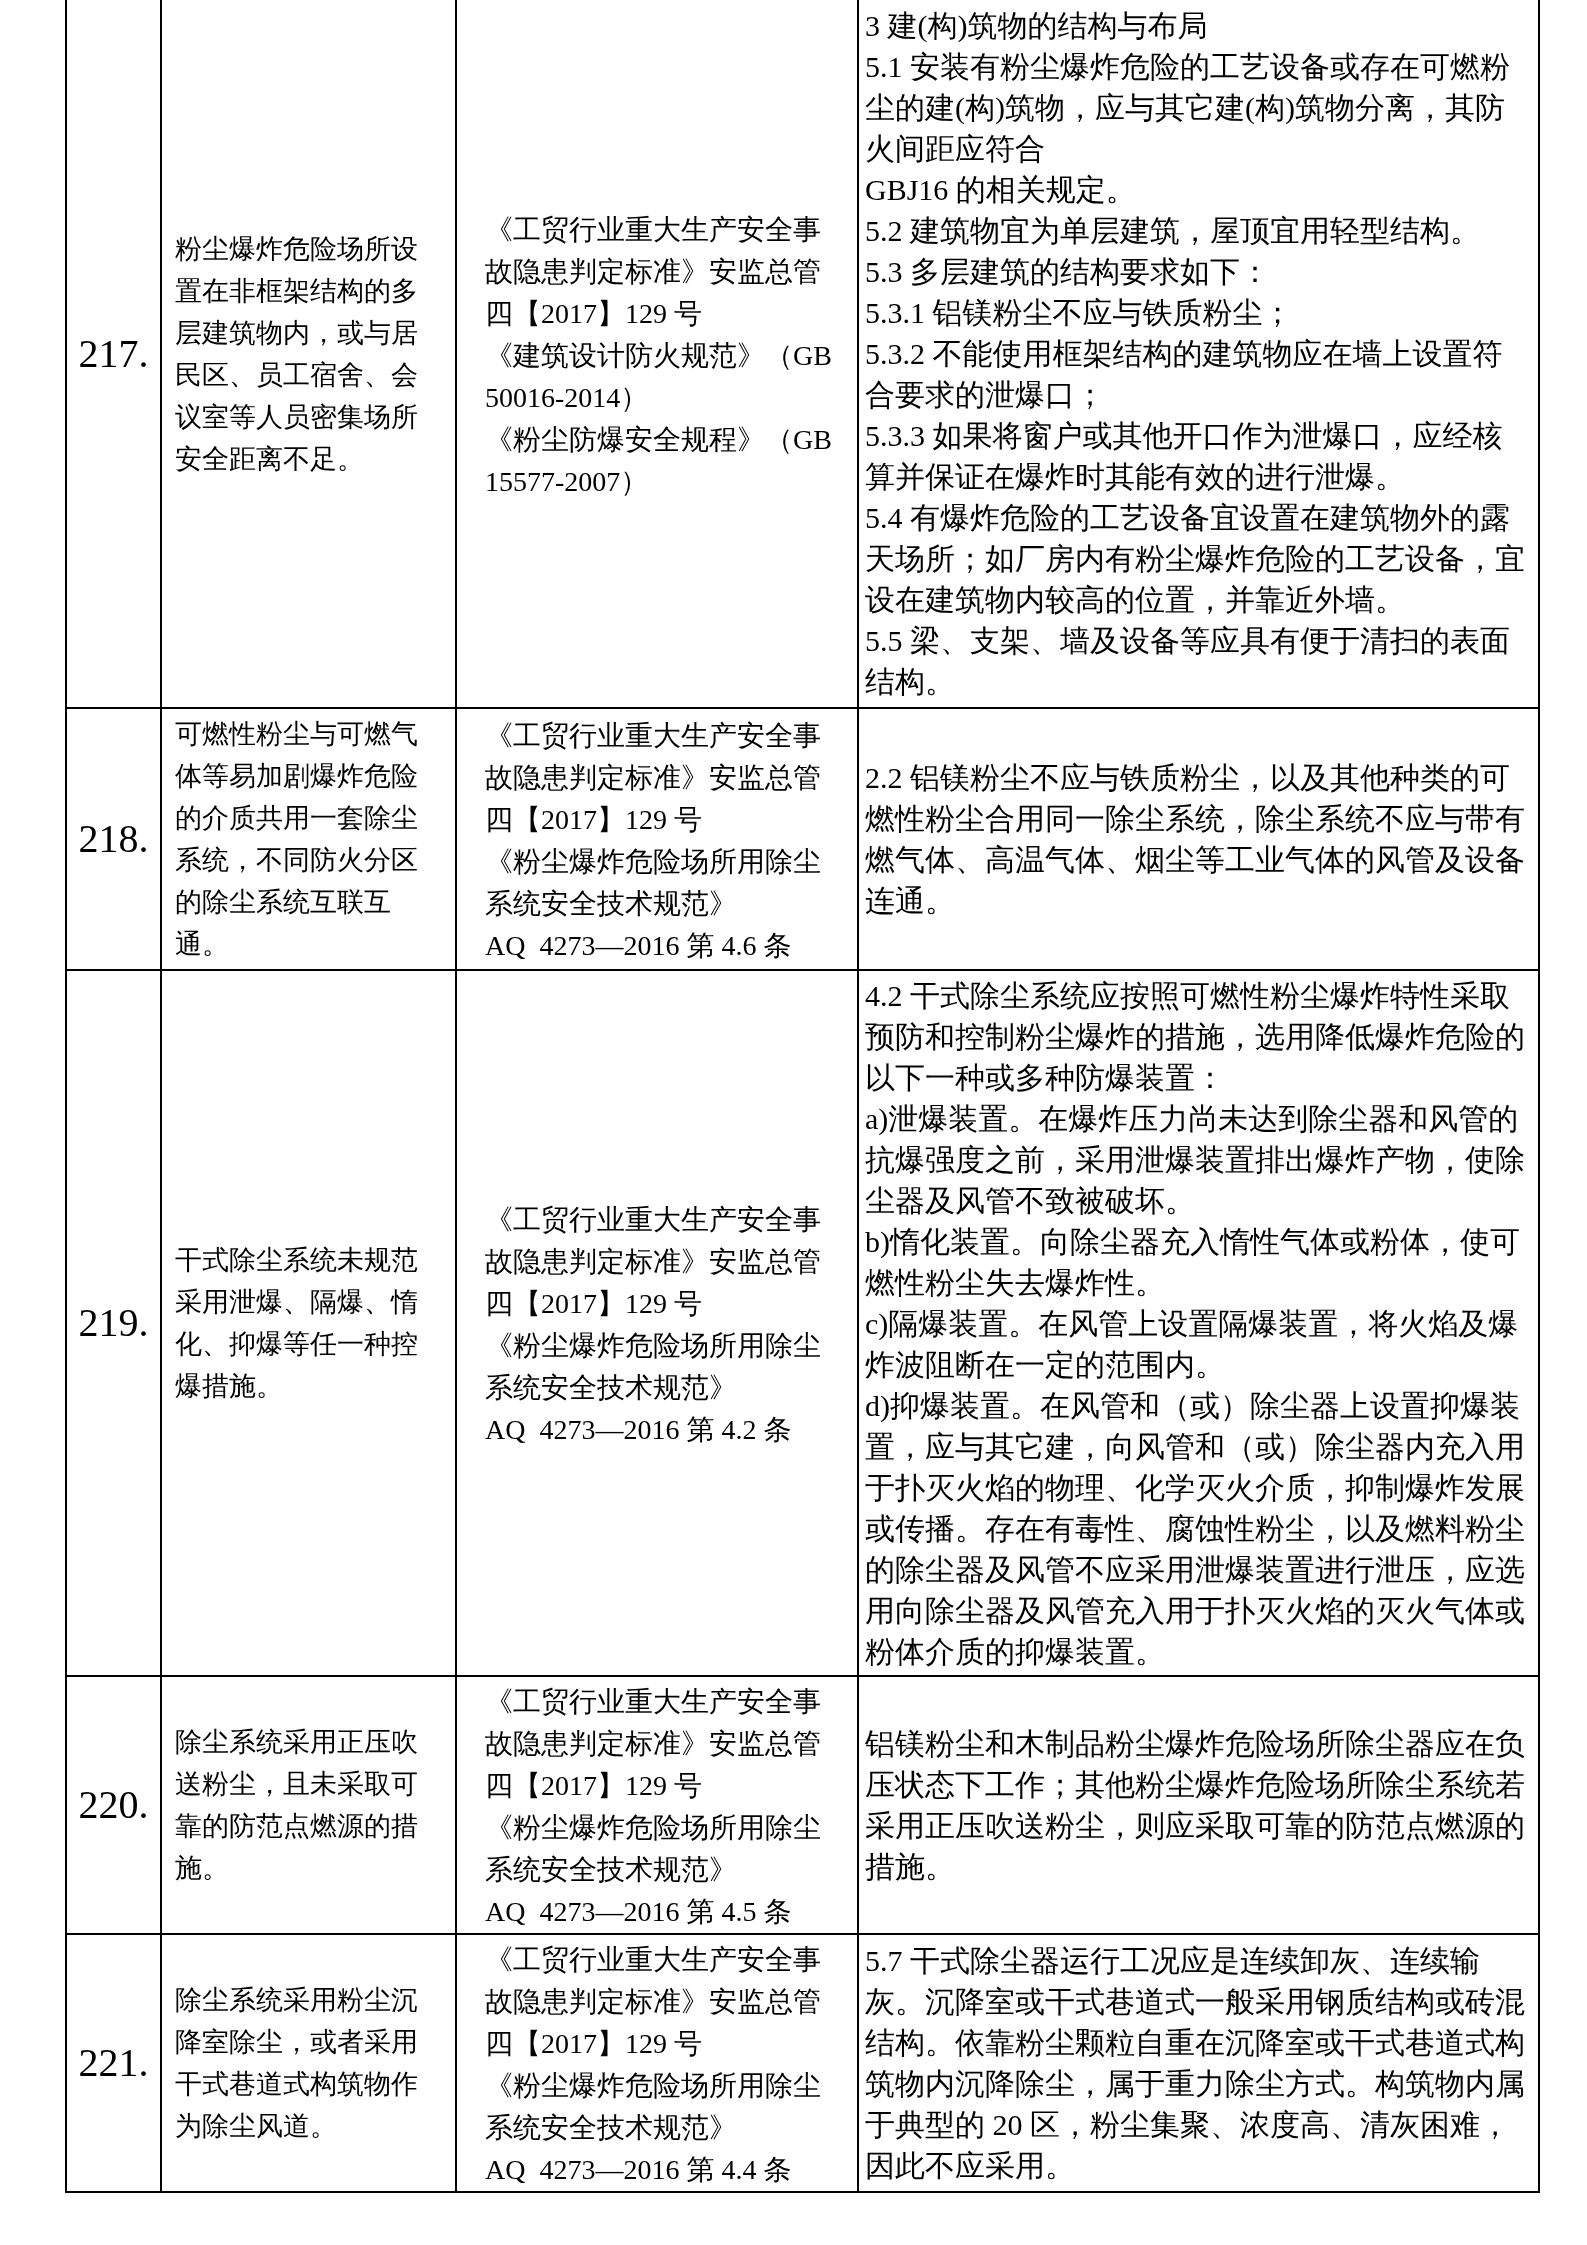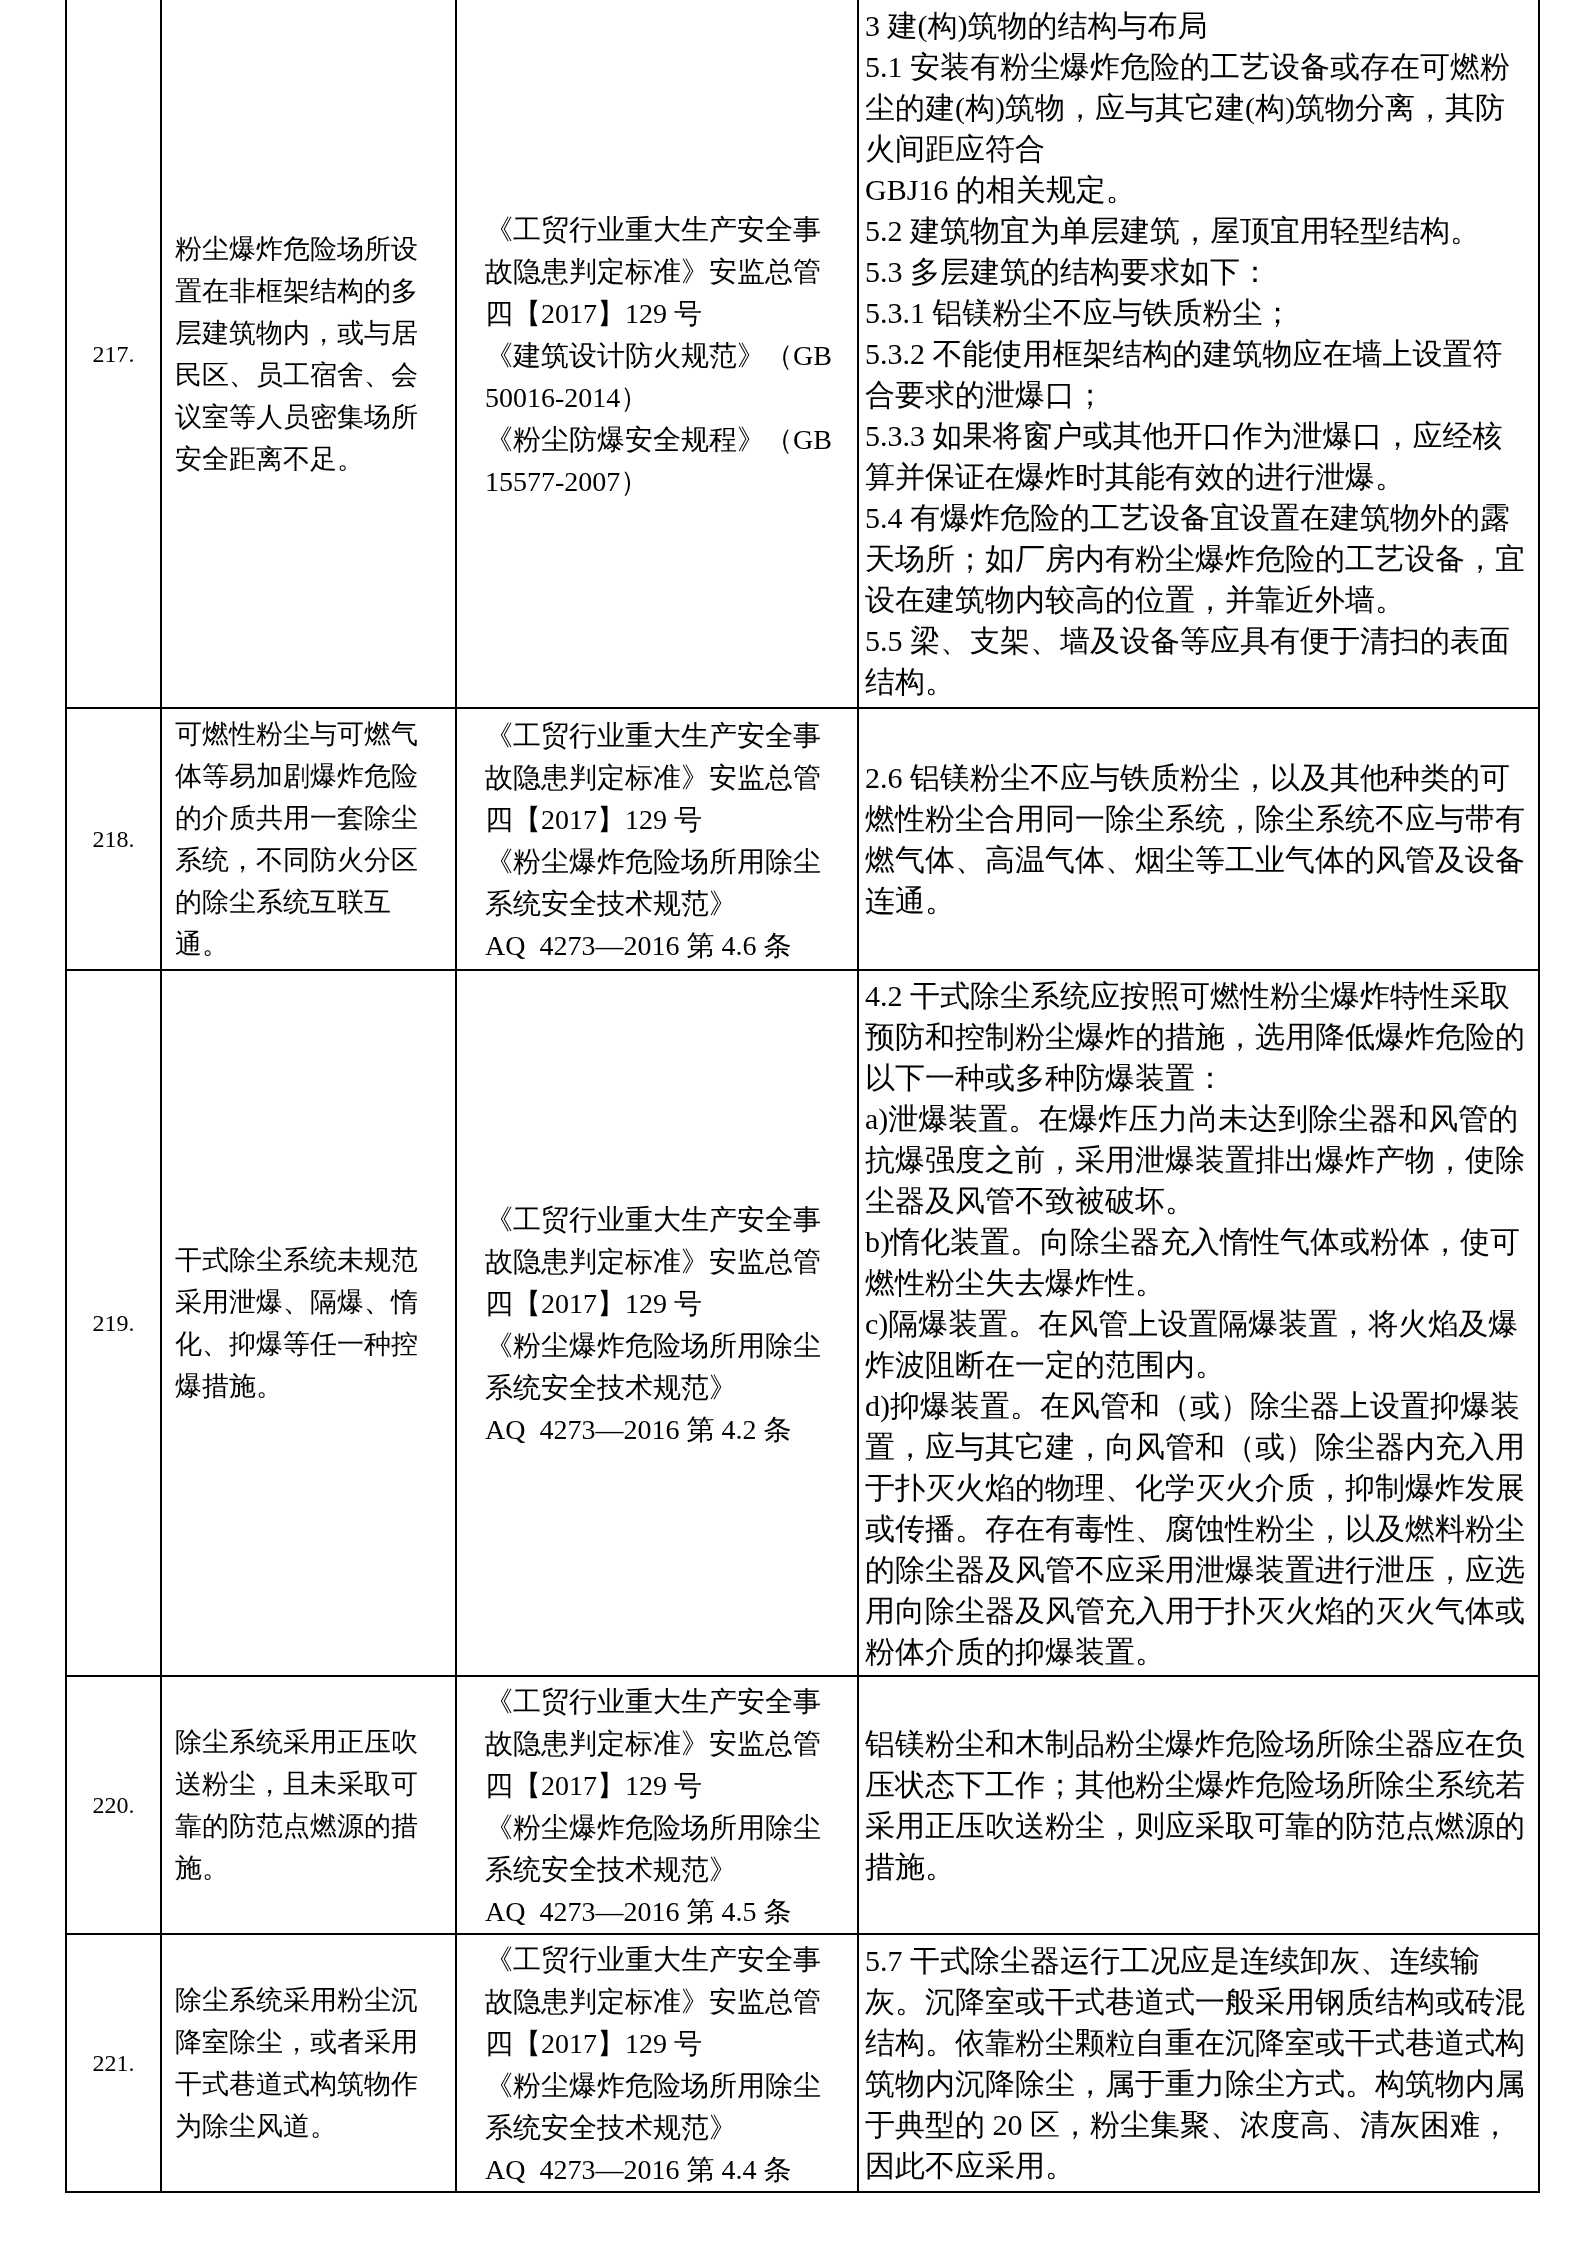--- a/index.html
+++ b/index.html
@@ -15,21 +15,21 @@
     border:2px solid #000;vertical-align:middle;overflow:hidden;
     padding:0;
   }
   tr.r0 td{border-top:none;}
   tr.r0{height:708px;}
   tr.r1{height:254px;}
   tr.r2{height:706px;}
   tr.r3{height:250px;}
   tr.r4{height:248px;}
   .c-no{
-    text-align:center;font-size:24px;line-height:40px;
+    text-align:center;font-size:40px;line-height:40px;
   }
   .c-hazard{
     font-size:27px;line-height:42px;padding:4px 23px 4px 13px;
   }
   .c-basis{
     font-size:28px;line-height:42px;padding:4px 10px 0 28px;
   }
   .c-detail{
     font-size:30px;line-height:41px;padding:2px 10px 2px 6px;position:relative;
   }
@@ -77,21 +77,21 @@
       <td class="c-hazard">
         <p class="para">可燃性粉尘与可燃气体等易加剧爆炸危险的介质共用一套除尘系统，不同防火分区的除尘系统互联互通。</p>
       </td>
       <td class="c-basis">
         <p class="para">《工贸行业重大生产安全事故隐患判定标准》安监总管四【2017】129 号</p>
         <p class="para">《粉尘爆炸危险场所用除尘系统安全技术规范》</p>
         <p class="para">AQ  4273—2016 第 4.6 条</p>
       </td>
       <td class="c-detail">
 
-        <p class="para">2.6 铝镁粉尘不应与铁质粉尘，以及其他种类的可燃性粉尘合用同一除尘系统，除尘系统不应与带有燃气体、高温气体、烟尘等工业气体的风管及设备连通。</p>
+        <p class="para">2.2 铝镁粉尘不应与铁质粉尘，以及其他种类的可燃性粉尘合用同一除尘系统，除尘系统不应与带有燃气体、高温气体、烟尘等工业气体的风管及设备连通。</p>
       </td>
     </tr>
 
     <tr class="r2">
       <td class="c-no">219.</td>
       <td class="c-hazard">
         <p class="para">干式除尘系统未规范采用泄爆、隔爆、惰化、抑爆等任一种控爆措施。</p>
       </td>
       <td class="c-basis">
         <p class="para">《工贸行业重大生产安全事故隐患判定标准》安监总管四【2017】129 号</p>

